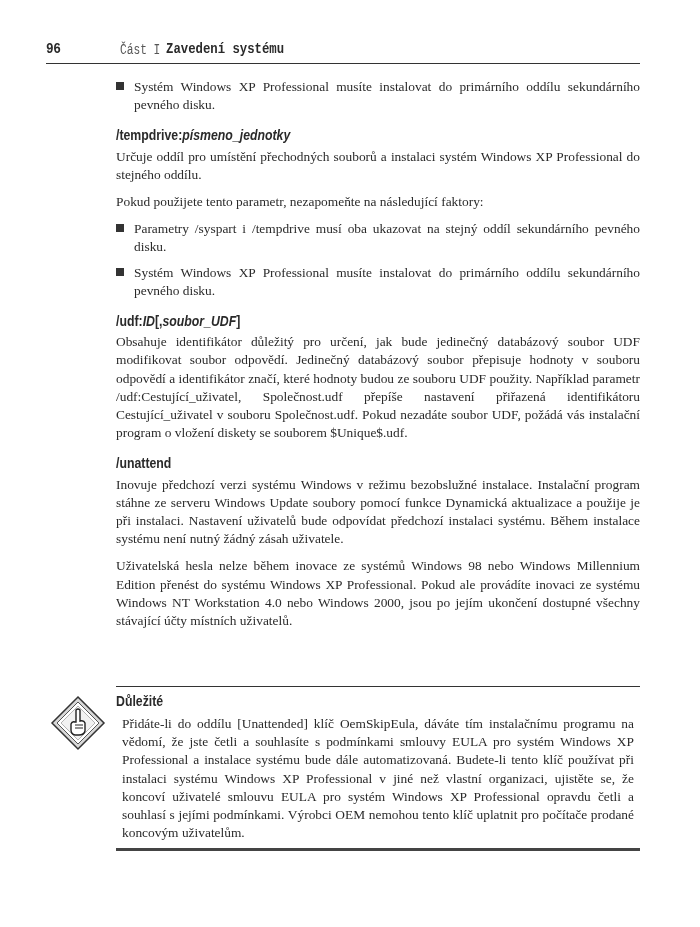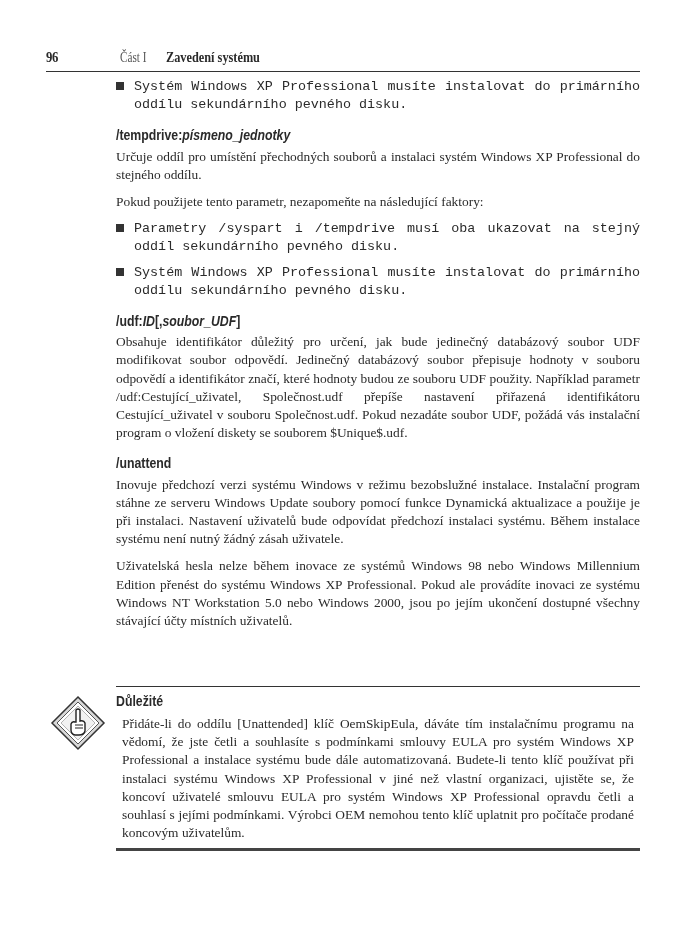--- a/index.html
+++ b/index.html
@@ -11,25 +11,25 @@
       width: 700px;
       height: 927px;
       position: relative;
       overflow: hidden;
       font-family: "Liberation Serif", "DejaVu Serif", serif;
       color: #2a2a2a;
     }
     .running-head {
       position: absolute;
       left: 46px;
-      top: 49px;
+      top: 41px;
       width: 594px;
       height: 22px;
       border-bottom: 1.5px solid #333;
-      font-family: Liberation Serif, serif;
+      font-family: Liberation Mono, monospace;
     }
     .page-number {
       position: absolute;
       left: 0;
       top: 0;
       font-size: 15px;
       font-weight: bold;
       letter-spacing: -0.5px;
       transform: scaleX(0.85);
       transform-origin: left;
@@ -59,21 +59,20 @@
       top: 78px;
       width: 524px;
       font-size: 13.4px;
       line-height: 18.2px;
       text-align: justify;
     }
     .bullets {
       margin: 0;
       padding: 0;
       list-style: none;
-      font-family: Liberation Mono, monospace;
     }
     .bullet-item {
       position: relative;
       padding-left: 18px;
       margin-bottom: 7px;
     }
     .bullet-square {
       position: absolute;
       left: 0;
       top: 4px;
@@ -169,21 +168,21 @@
     </li>
   </ul>
 
   <div class="section-heading">
     <span>/udf:</span><span class="param-italic">ID</span><span>[,</span><span class="param-italic">soubor_UDF</span><span>]</span>
   </div>
   <p class="para">Obsahuje identifikátor důležitý pro určení, jak bude jedinečný databázový soubor UDF modifikovat soubor odpovědí. Jedinečný databázový soubor přepisuje hodnoty v souboru odpovědí a identifikátor značí, které hodnoty budou ze souboru UDF použity. Například parametr /udf:Cestující_uživatel, Společnost.udf přepíše nastavení přiřazená identifikátoru Cestující_uživatel v souboru Společnost.udf. Pokud nezadáte soubor UDF, požádá vás instalační program o vložení diskety se souborem $Unique$.udf.</p>
 
   <div class="section-heading">/unattend</div>
   <p class="para">Inovuje předchozí verzi systému Windows v režimu bezobslužné instalace. Instalační program stáhne ze serveru Windows Update soubory pomocí funkce Dynamická aktualizace a použije je při instalaci. Nastavení uživatelů bude odpovídat předchozí instalaci systému. Během instalace systému není nutný žádný zásah uživatele.</p>
-  <p class="para">Uživatelská hesla nelze během inovace ze systémů Windows 98 nebo Windows Millennium Edition přenést do systému Windows XP Professional. Pokud ale provádíte inovaci ze systému Windows NT Workstation 5.0 nebo Windows 2000, jsou po jejím ukončení dostupné všechny stávající účty místních uživatelů.</p>
+  <p class="para">Uživatelská hesla nelze během inovace ze systémů Windows 98 nebo Windows Millennium Edition přenést do systému Windows XP Professional. Pokud ale provádíte inovaci ze systému Windows NT Workstation 4.0 nebo Windows 2000, jsou po jejím ukončení dostupné všechny stávající účty místních uživatelů.</p>
 </div>
 
 <svg class="note-icon" viewBox="0 0 56 56">
   <polygon points="28,2 54,28 28,54 2,28" fill="#d8d8d8" stroke="#333" stroke-width="1.5"></polygon>
   <polygon points="28,7 49,28 28,49 7,28" fill="#ffffff" stroke="#555" stroke-width="1"></polygon>
   <polygon points="28,11 45,28 28,45 11,28" fill="#f2f2f2" stroke="#888" stroke-width="0.6"></polygon>
   <path d="M26,15 Q28,13 30,15 L30,26 Q34,25 35,28 L35,36 Q34,40 29,40 L25,40 Q21,39 21,35 L21,29 Q22,26 25,27 L26,27 Z" fill="#ffffff" stroke="#222" stroke-width="1.4"></path>
   <path d="M25,30 L33,30 M25,33 L33,33" stroke="#222" stroke-width="1"></path>
 </svg>
 

